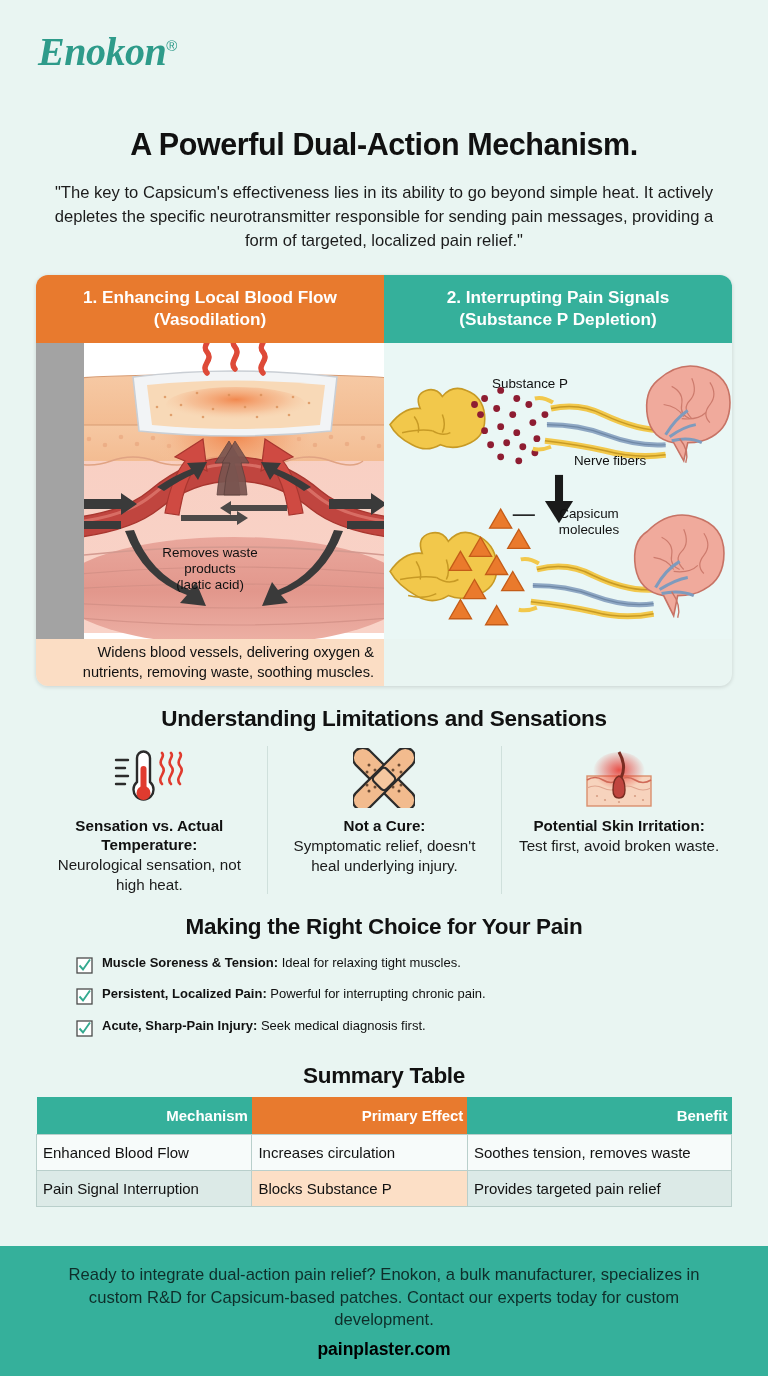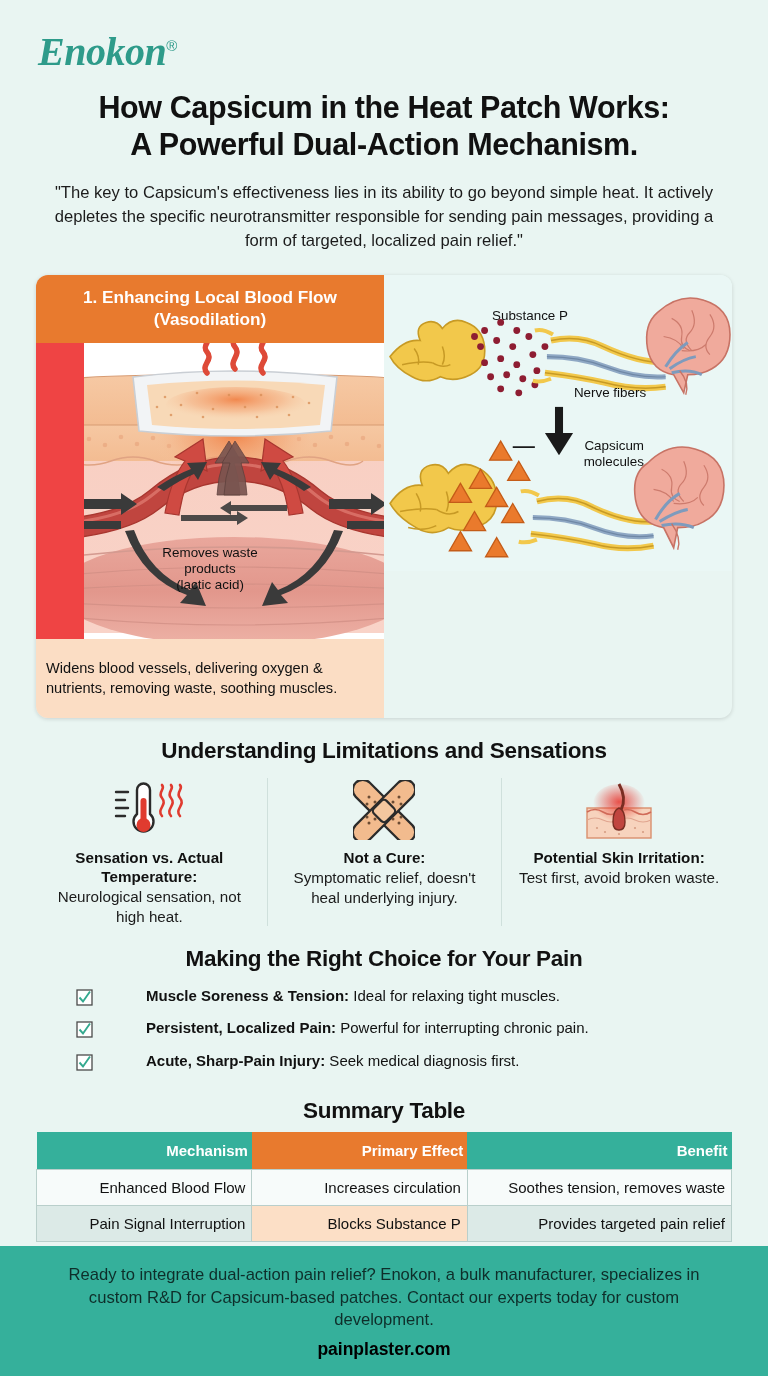--- a/index.html
+++ b/index.html
@@ -63,28 +63,28 @@
     text-align: center;
     color: #fff;
     font-weight: bold;
     font-size: 17.2px;
     line-height: 1.25;
     padding: 12px 8px 13px 8px;
   }
   .panel-1 .panel-head { background: #e87a2e; }
   .panel-2 .panel-head { background: #35b09b; }
   .panel-art { height: 296px; position: relative; overflow: hidden; }
-  .panel-1 .panel-art { background: #ef4444; padding-left: 48px; }
+  .panel-1 .panel-art { background: #a3a3a3; padding-left: 48px; }
   .panel-2 .panel-art { background: #eaf7f5; }
   .panel-cap {
     flex: 1;
-    text-align: left;
+    text-align: right;
     font-size: 14.6px;
     line-height: 1.35;
-    padding: 20px 10px;
+    padding: 4px 10px;
     color: #111;
   }
   .panel-1 .panel-cap { background: #fbddc4; }
   .panel-2 .panel-cap { background: #c9e9e2; }
 
   
   .sec-title {
     text-align: center;
     font-size: 22.5px;
     font-weight: bold;
@@ -106,45 +106,44 @@
   .lim-icon { height: 62px; display: flex; align-items: flex-end; justify-content: center; margin-bottom: 9px; }
   .lim-head { font-size: 15.2px; font-weight: bold; color: #111; line-height: 1.24; }
   .lim-body { font-size: 15.2px; color: #1b1b1b; line-height: 1.28; }
 
   
   .checks { margin: 10px 0 0 0; }
   .check-row {
     display: flex;
     align-items: flex-start;
     justify-content: flex-start;
-    font-size: 15px;
+    font-size: 13px;
     line-height: 1.5;
     padding: 2.5px 0;
     margin-left: 76px;
-    gap: 44px;
   }
   .cbox { flex: none; margin-right: 9px; margin-top: 4px; }
   .ck-strong { font-weight: bold; color: #111; }
   .ck-rest { color: #111; }
 
   
   .tbl-wrap { margin: 8px 36px 0 36px; }
   table { width: 100%; border-collapse: collapse; table-layout: fixed; }
   th {
     color: #fff;
     font-size: 15px;
     font-weight: bold;
     padding: 10px 4px;
     text-align: right;
   }
   th.th-teal { background: #35b09b; }
   th.th-orange { background: #e87a2e; }
   td {
     font-size: 15px;
-    text-align: right;
+    text-align: left;
     padding: 9px 6px;
     color: #111;
     border: 1px solid #b9cfcb;
   }
   tr.row-a td { background: #f7fbfa; }
   tr.row-b td { background: #dceae7; }
   td.cell-peach { background: #fcdfc6 !important; }
 
   
   .footer {
@@ -166,21 +165,21 @@
   }
 </style>
 </head>
 <body>
 
 <div class="logo-wrap">
   <span class="logo"><span>Enokon</span><span class="logo-reg">®</span></span>
 </div>
 
 <h1 class="main-title">
-  <span>How Capsicum in the Heat Patch Works:</span><br>
+  <br>
   <span>A Powerful Dual-Action Mechanism.</span>
 </h1>
 
 <p class="subtitle">"The key to Capsicum's effectiveness lies in its ability to go beyond simple heat. It actively depletes the specific neurotransmitter responsible for sending pain messages, providing a form of targeted, localized pain relief."</p>
 
 <div class="panels">
 
   <div class="panel panel-1">
     <div class="panel-head">
       <span>1. Enhancing Local Blood Flow</span><br>
@@ -301,20 +300,24 @@
       <div class="art-label" style="left:0;right:0;top:202px;">
         <span>Removes waste</span><br>
         <span>products</span><br>
         <span>(lactic acid)</span>
       </div>
     </div>
     <div class="panel-cap">Widens blood vessels, delivering oxygen &amp; nutrients, removing waste, soothing muscles.</div>
   </div>
 
   <div class="panel panel-2">
+    <div class="panel-head">
+      <span>2. Interrupting Pain Signals</span><br>
+      <span>(Substance P Depletion)</span>
+    </div>
     <div class="panel-art">
       <svg width="100%" height="296" viewBox="0 0 346 296" preserveAspectRatio="xMidYMid slice">
         <rect width="346" height="296" fill="#eaf7f5"></rect>
 
         <g>
           <path d="M6 82 q 14 -18 30 -16 q -6 -14 6 -18 q 10 -3 16 6 q 10 -12 24 -6 q 16 6 18 24 q 2 20 -14 28 q -16 8 -30 2 q -14 8 -28 0 q -16 -8 -22 -20 Z" fill="#f2c84b" stroke="#c79a25" stroke-width="1.6"></path>
           <g fill="none" stroke="#c79a25" stroke-width="1.5">
             <path d="M18 90 q 18 -4 30 -2"></path>
               <path d="M30 74 q 6 8 4 16"></path>
               <path d="M58 72 q 4 10 0 18"></path>
@@ -427,21 +430,21 @@
             <path d="M270 244 q 10 -18 24 -26"></path>
               <path d="M274 246 q 16 -10 28 -12"></path>
               <path d="M276 250 q 18 -4 32 2"></path>
           </g>
           <path d="M286 248 q 10 14 6 26" fill="none" stroke="#c77365" stroke-width="1.4"></path>
         </g>
       </svg>
 
       <div class="art-label" style="left:86px;top:33px;width:120px;">Substance P</div>
       <div class="art-label" style="left:166px;top:110px;width:120px;">Nerve fibers</div>
-      <div class="art-label" style="left:150px;top:163px;width:110px;text-align:right;">
+      <div class="art-label" style="left:150px;top:163px;width:110px;text-align:center;">
         <span>Capsicum</span><br>
         <span>molecules</span>
       </div>
     </div>
   </div>
 </div>
 
 <h2 class="sec-title">Understanding Limitations and Sensations</h2>
 
 <div class="lims">

